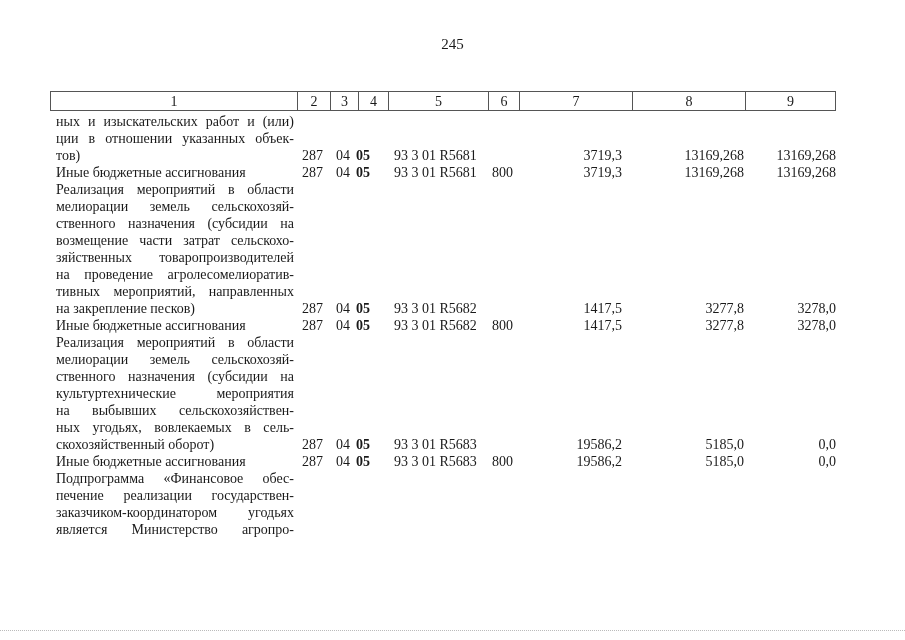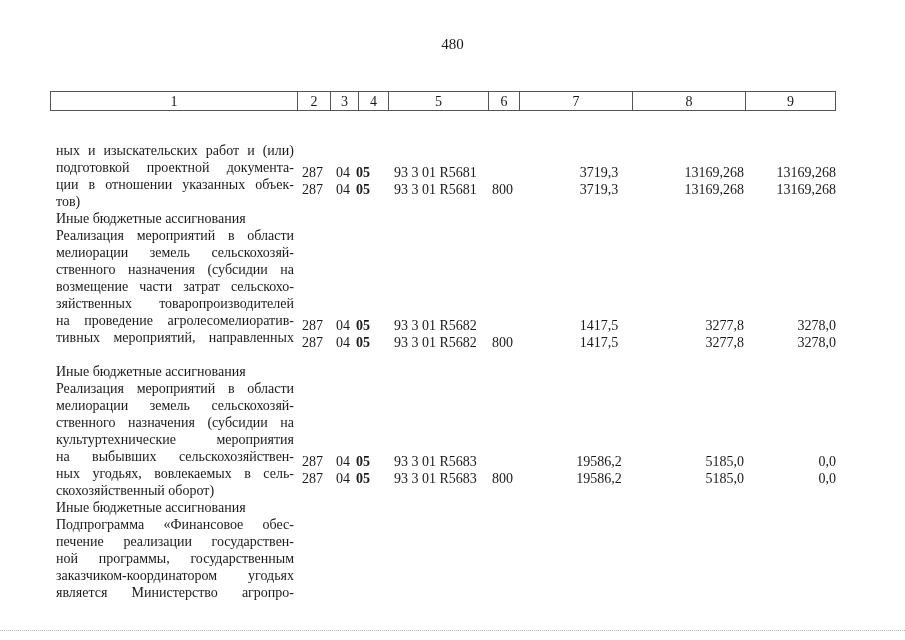--- a/index.html
+++ b/index.html
@@ -15,58 +15,55 @@
     position: absolute; left: 50px; top: 91px; height: 20px; width: 786px;
     border: 1px solid #555; box-sizing: border-box; display: flex;
   }
   .hcell {
     border-right: 1px solid #555; box-sizing: border-box; text-align: center;
     font-size: 14px; line-height: 19px; height: 18px;
   }
   .hcell:last-child { border-right: none; }
   .body-area { position: absolute; left: 0; top: 113px; width: 905px; }
   .row { position: relative; height: 17px; font-size: 14px; line-height: 17px; }
-  .c1 { position: absolute; left: 56px; width: 238px; white-space: nowrap; margin-top: 29px; }
+  .c1 { position: absolute; left: 56px; width: 238px; white-space: nowrap; }
   .c1.just { text-align: justify; text-align-last: justify; }
   .c2 { position: absolute; left: 302px; width: 28px; }
   .c3 { position: absolute; left: 336px; width: 22px; }
   .c4 { position: absolute; left: 356px; width: 22px; font-weight: bold; }
   .c5 { position: absolute; left: 394px; width: 95px; white-space: nowrap; }
   .c6 { position: absolute; left: 492px; width: 26px; }
-  .c7 { position: absolute; left: 544px; width: 110px; text-align: center; }
+  .c7 { position: absolute; left: 512px; width: 110px; text-align: right; }
   .c8 { position: absolute; left: 632px; width: 112px; text-align: right; }
   .c9 { position: absolute; left: 745px; width: 91px; text-align: right; }
   .scan-line {
     position: absolute; left: 0; top: 630px; width: 905px; height: 1px;
     border-top: 1px dotted #bbb;
   }
 </style>
 </head>
 <body>
 
-<div class="page-number">480</div>
+<div class="page-number">245</div>
 
 <div class="header-table">
   <div class="hcell" style="width:247px">1</div>
   <div class="hcell" style="width:33px">2</div>
   <div class="hcell" style="width:28px">3</div>
   <div class="hcell" style="width:30px">4</div>
   <div class="hcell" style="width:100px">5</div>
   <div class="hcell" style="width:31px">6</div>
   <div class="hcell" style="width:113px">7</div>
   <div class="hcell" style="width:113px">8</div>
   <div class="hcell" style="width:89px">9</div>
 </div>
 
 <div class="body-area" id="body-area">
     <div class="row">
       <div class="c1 just">ных и изыскательских работ и (или)</div>
-    </div>
-    <div class="row">
-      <div class="c1 just">подготовкой проектной документа-</div>
     </div>
     <div class="row">
       <div class="c1 just">ции в отношении указанных объек-</div>
     </div>
     <div class="row">
       <div class="c1">тов)</div>
       <div class="c2">287</div>
       <div class="c3">04</div>
       <div class="c4">05</div>
       <div class="c5">93 3 01 R5681</div>
@@ -101,20 +98,21 @@
     <div class="row">
       <div class="c1 just">зяйственных товаропроизводителей</div>
     </div>
     <div class="row">
       <div class="c1 just">на проведение агролесомелиоратив-</div>
     </div>
     <div class="row">
       <div class="c1 just">тивных мероприятий, направленных</div>
     </div>
     <div class="row">
+      <div class="c1">на закрепление песков)</div>
       <div class="c2">287</div>
       <div class="c3">04</div>
       <div class="c4">05</div>
       <div class="c5">93 3 01 R5682</div>
       <div class="c6"></div>
       <div class="c7">1417,5</div>
       <div class="c8">3277,8</div>
       <div class="c9">3278,0</div>
     </div>
     <div class="row">
@@ -168,23 +166,20 @@
       <div class="c8">5185,0</div>
       <div class="c9">0,0</div>
     </div>
     <div class="row">
       <div class="c1 just">Подпрограмма «Финансовое обес-</div>
     </div>
     <div class="row">
       <div class="c1 just">печение реализации государствен-</div>
     </div>
     <div class="row">
-      <div class="c1 just">ной программы, государственным</div>
-    </div>
-    <div class="row">
       <div class="c1 just">заказчиком-координатором угодьях</div>
     </div>
     <div class="row">
       <div class="c1 just">является Министерство агропро-</div>
     </div>
   </div>
 
 <div class="scan-line"></div>
 
 </body></html>

